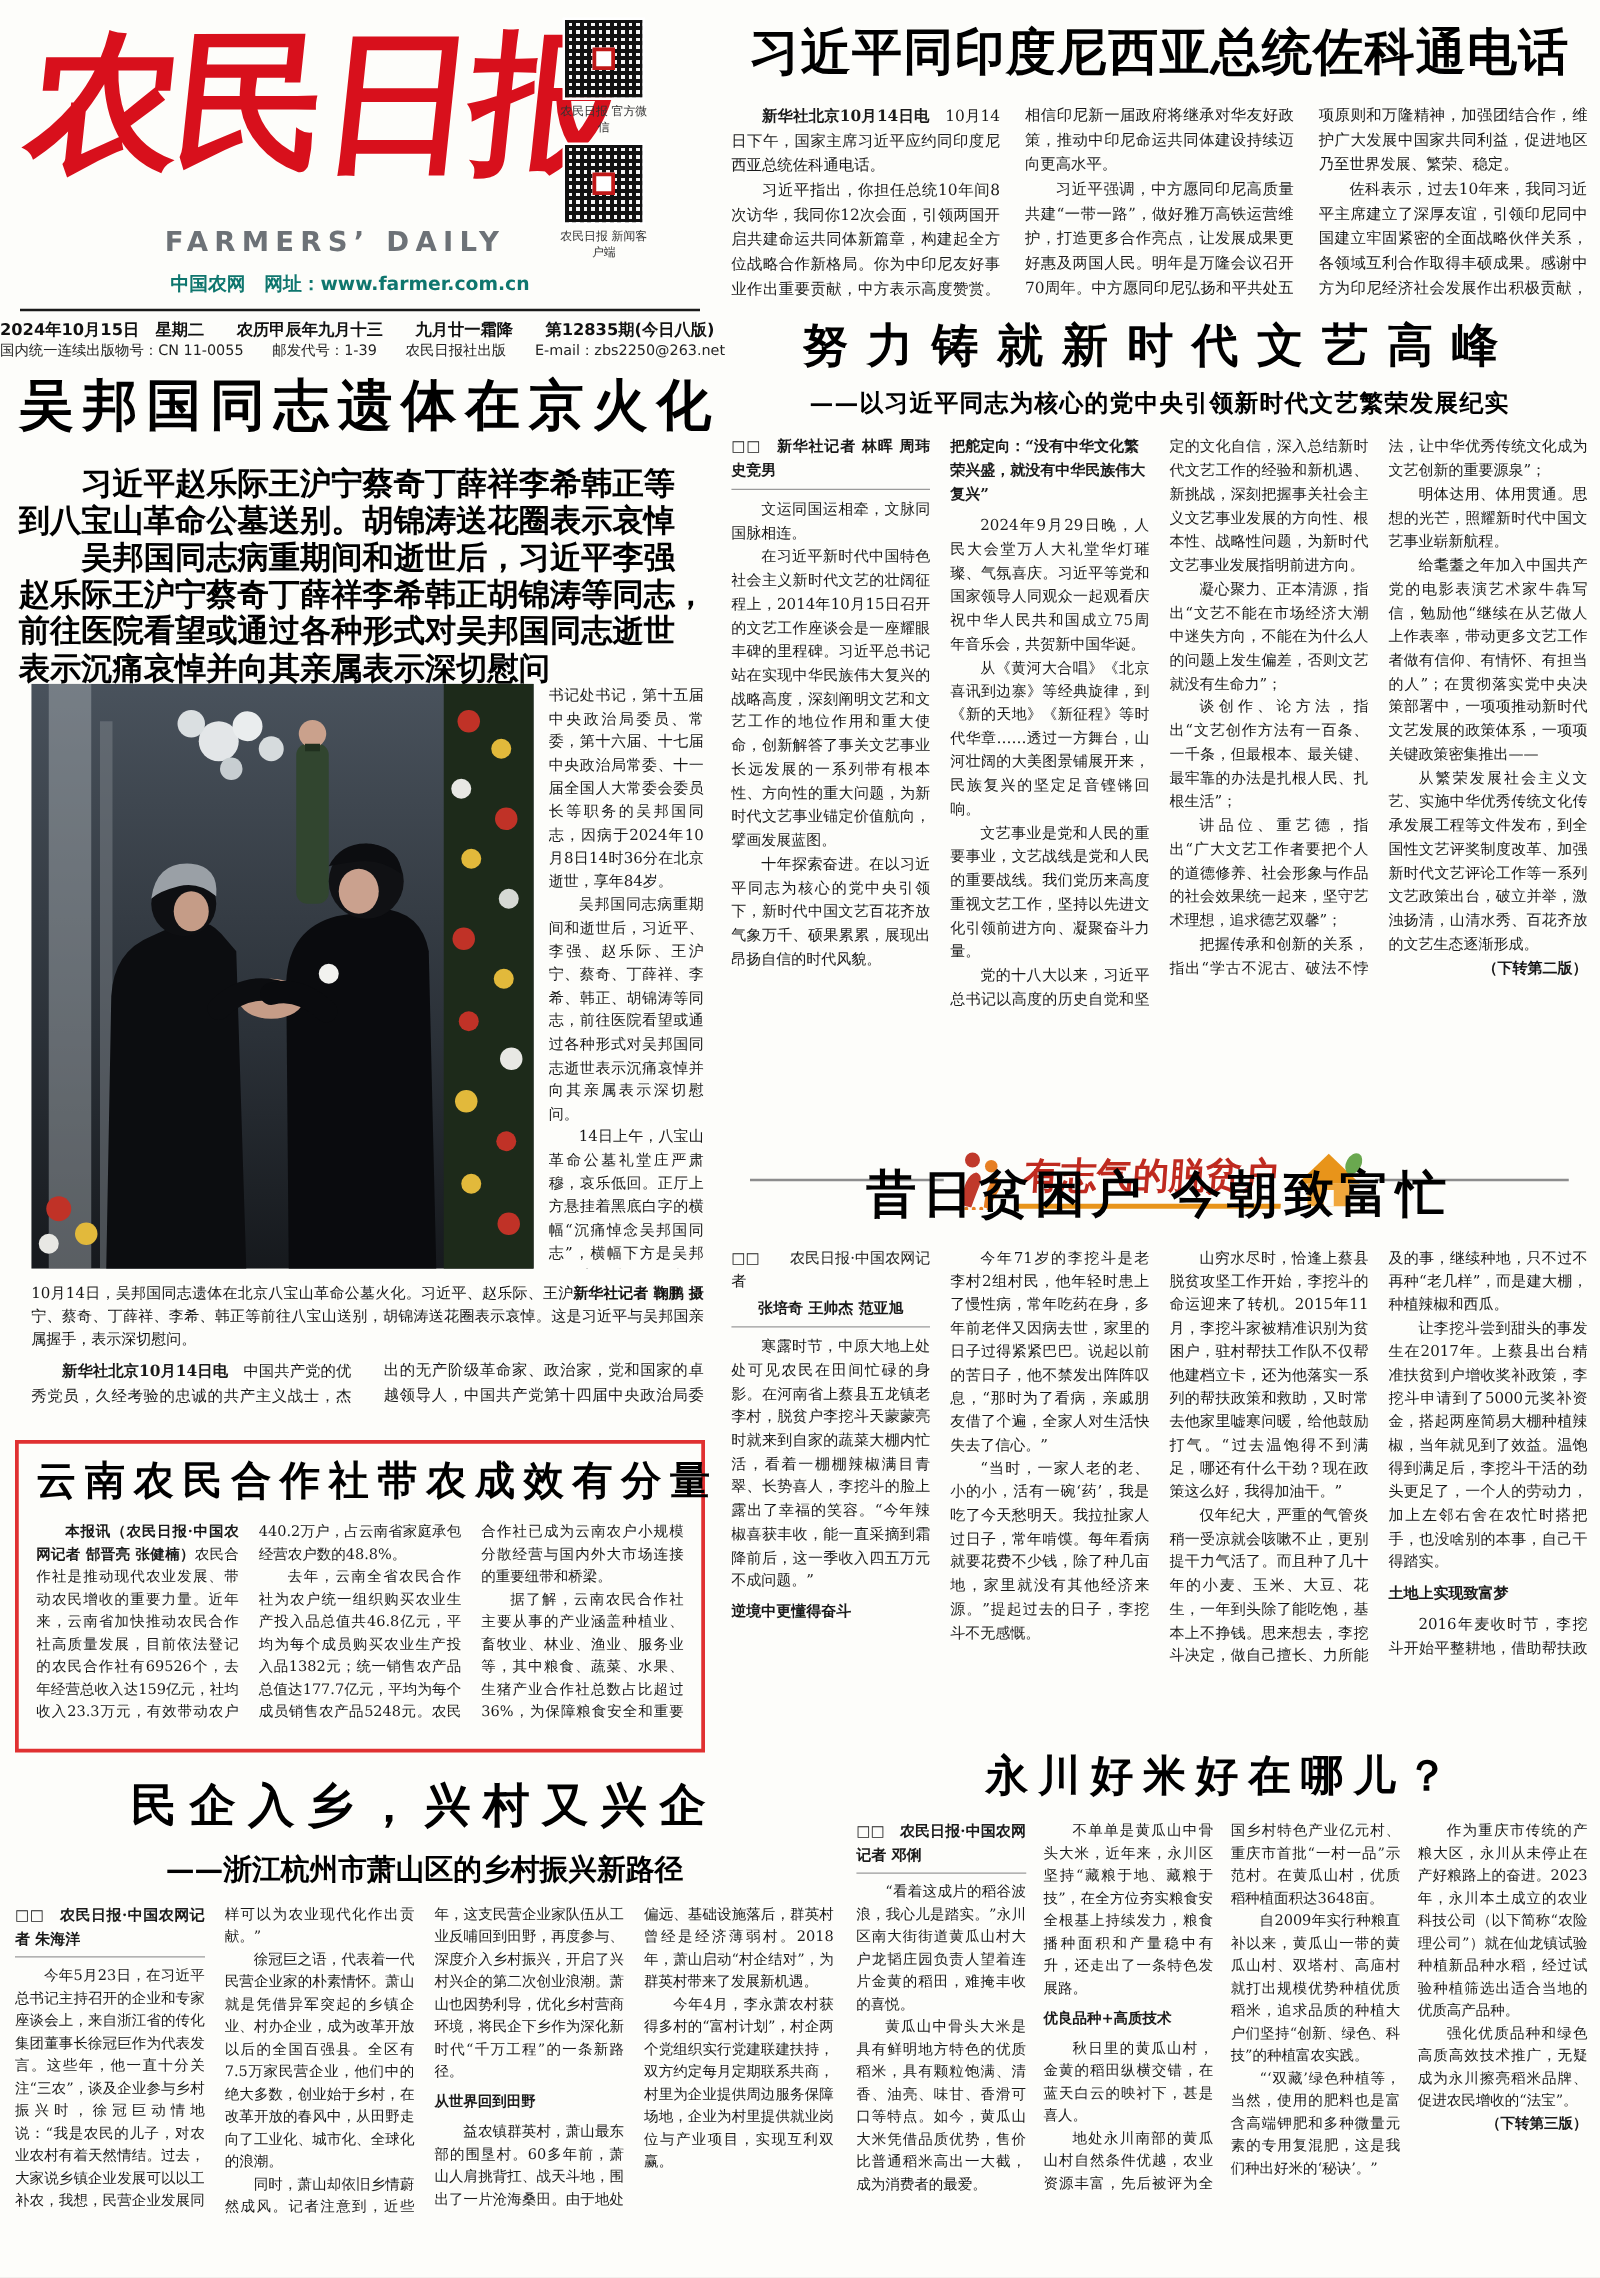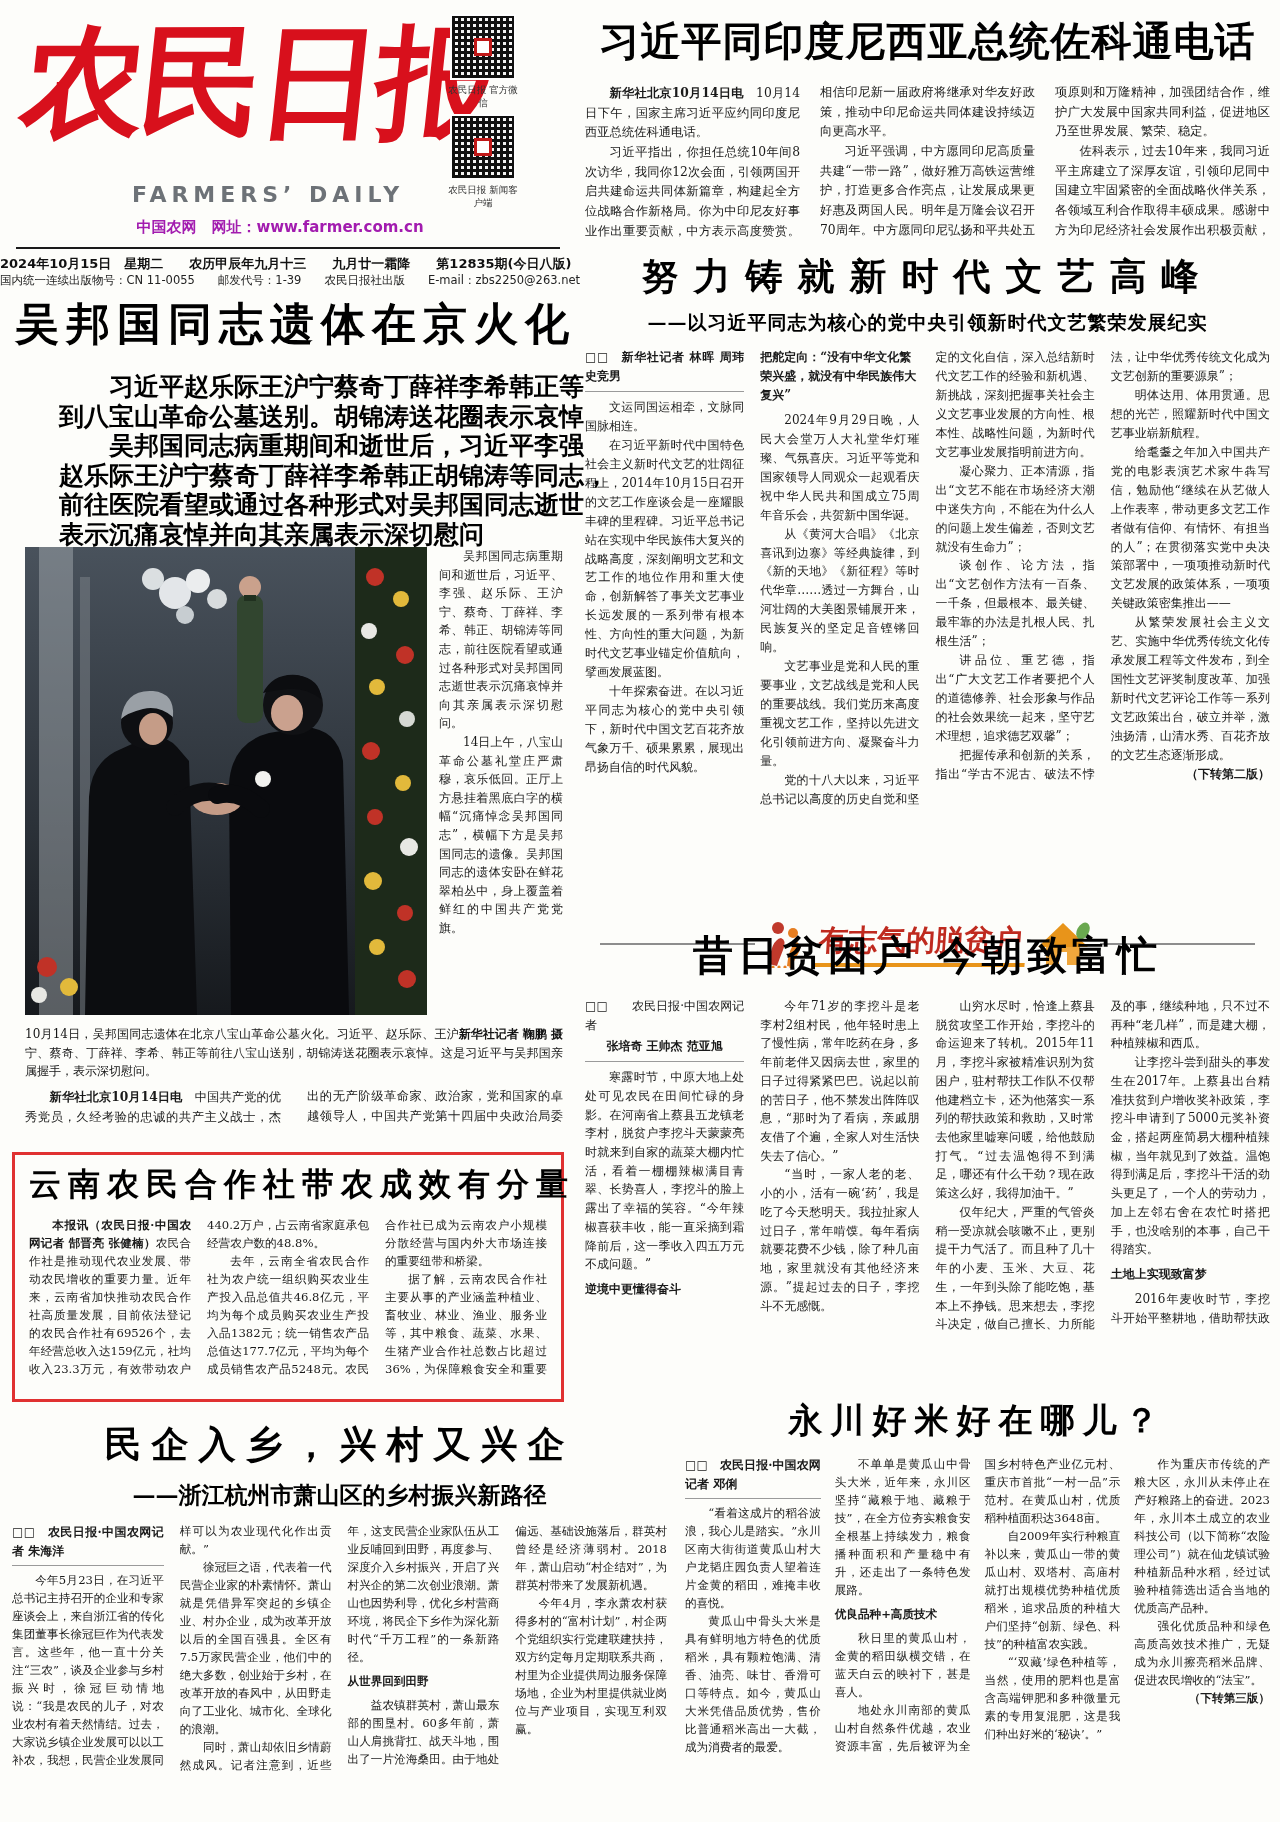--- a/index.html
+++ b/index.html
@@ -6,21 +6,21 @@
   .page{position:relative;width:1280px;height:1822px;margin:0 auto;background:#fdfdfa;
         font-family:"DejaVu Serif",serif;color:#1a1a1a;overflow:hidden;}
   .abs{position:absolute;}
   
   .logo{left:22px;top:2px;width:430px;height:182px;color:#d8101c;
         font-family:"DejaVu Serif",serif;font-weight:bold;font-size:122px;line-height:1.3;
         letter-spacing:-4px;transform:skewX(-6deg);white-space:nowrap;}
   .logo-en{left:118px;top:182px;width:300px;text-align:center;color:#6d7277;
         font-family:"DejaVu Sans",sans-serif;font-weight:bold;font-size:22px;letter-spacing:5px;white-space:nowrap;}
   .site-line{left:0;top:218px;width:560px;text-align:center;font-family:"DejaVu Sans",sans-serif;
-        font-weight:bold;font-size:15px;color:#a21caf;}
+        font-weight:bold;font-size:15px;color:#0f766e;}
   .mast-rule{left:16px;top:247px;width:544px;border-top:2px solid #1a1a1a;height:0;}
   .date-line{left:0;top:255px;width:570px;text-align:center;font-family:"DejaVu Sans",sans-serif;
         font-weight:bold;font-size:13px;color:#111;white-space:nowrap;}
   .pub-line{left:0;top:273px;width:570px;text-align:right;font-family:"DejaVu Sans",sans-serif;
         font-size:11.5px;color:#222;white-space:nowrap;}
   .qr{width:62px;height:62px;background:
       repeating-linear-gradient(0deg,#111 0 3px,transparent 3px 6px),
       repeating-linear-gradient(90deg,#111 0 3px,#f5f5f5 3px 6px);
       outline:2px solid #fff;position:relative;}
   .qr::after{content:"";position:absolute;left:22px;top:22px;width:18px;height:18px;
@@ -33,21 +33,21 @@
   .body-cols{font-size:12.5px;line-height:1.6;text-align:justify;overflow:hidden;}
   .body-cols p{margin:0;text-indent:2em;}
   .byline{text-indent:0 !important;border-bottom:1px solid #9a9a9a;padding-bottom:5px;margin-bottom:6px !important;
       break-inside:avoid;font-size:12px;}
   .byline .names{display:block;text-align:center;font-weight:bold;margin-top:3px;}
   .flow-sub{font-weight:bold;text-indent:0 !important;text-align:left;margin:6px 0 !important;break-inside:avoid;}
   .turn{font-weight:bold;text-align:right;text-indent:0 !important;}
   .lead{font-weight:bold;}
   
   .wu-deck{font-family:"DejaVu Serif",serif;font-weight:bold;font-size:25px;line-height:1.18;color:#000;}
-  .wu-deck div{white-space:nowrap;margin-left:44px;}
+  .wu-deck div{white-space:nowrap;}
   .wu-deck .ind{text-indent:2em;}
   .caption{font-size:12px;line-height:1.55;color:#151515;text-align:justify;}
   .caption .credit{float:right;font-weight:bold;}
   
   .redbox{border:3px solid #e03131;box-sizing:border-box;padding:8px 14px 25px;}
   
   .banner{display:flex;align-items:center;gap:10px;}
   .banner .rule{flex:1;height:2px;background:#8d8d8d;}
   .banner-text{font-family:"DejaVu Serif",serif;font-weight:900;font-size:29px;color:#bf2a1f;
       transform:skewX(-4deg);white-space:nowrap;border-bottom:4px solid #e8941a;padding:0 4px 2px;}
@@ -182,20 +182,21 @@
         <path d="M238 146 Q248 126 272 128 Q296 132 296 152 Q280 140 262 142 Q246 144 238 146 Z" fill="#0c0d10"></path>
         <circle cx="238" cy="232" r="8" fill="#f2f2ef"></circle>
 
         <ellipse cx="192" cy="252" rx="26" ry="16" fill="#c59c87"></ellipse>
         <path d="M150 260 Q170 240 196 246" stroke="#0c0d10" stroke-width="18" fill="none" stroke-linecap="round"></path>
         <path d="M236 262 Q214 242 192 248" stroke="#0a0b0e" stroke-width="18" fill="none" stroke-linecap="round"></path>
       </svg>
     </div>
 
     <div class="abs body-cols" style="left:424px;top:252px;width:124px;height:468px;font-size:12px;line-height:1.55;">
+      <p style="text-indent:0;">书记处书记，第十五届中央政治局委员、常委，第十六届、十七届中央政治局常委、十一届全国人大常委会委员长等职务的吴邦国同志，因病于2024年10月8日14时36分在北京逝世，享年84岁。</p>
       <p>吴邦国同志病重期间和逝世后，习近平、李强、赵乐际、王沪宁、蔡奇、丁薛祥、李希、韩正、胡锦涛等同志，前往医院看望或通过各种形式对吴邦国同志逝世表示沉痛哀悼并向其亲属表示深切慰问。</p>
       <p>14日上午，八宝山革命公墓礼堂庄严肃穆，哀乐低回。正厅上方悬挂着黑底白字的横幅“沉痛悼念吴邦国同志”，横幅下方是吴邦国同志的遗像。吴邦国同志的遗体安卧在鲜花翠柏丛中，身上覆盖着鲜红的中国共产党党旗。</p>
 
     </div>
 
     <div class="abs caption" style="left:10px;top:730px;width:538px;">
       <span class="credit">新华社记者 鞠鹏 摄</span>
       <span>10月14日，吴邦国同志遗体在北京八宝山革命公墓火化。习近平、赵乐际、王沪宁、蔡奇、丁薛祥、李希、韩正等前往八宝山送别，胡锦涛送花圈表示哀悼。这是习近平与吴邦国亲属握手，表示深切慰问。</span>
     </div>
 

